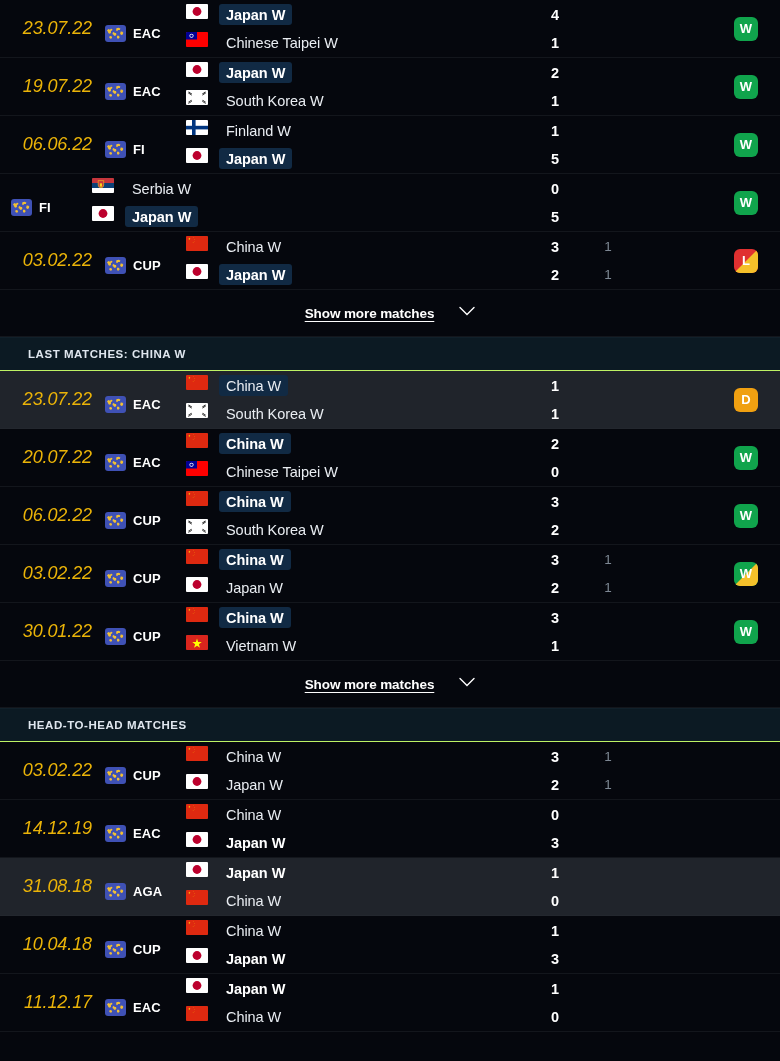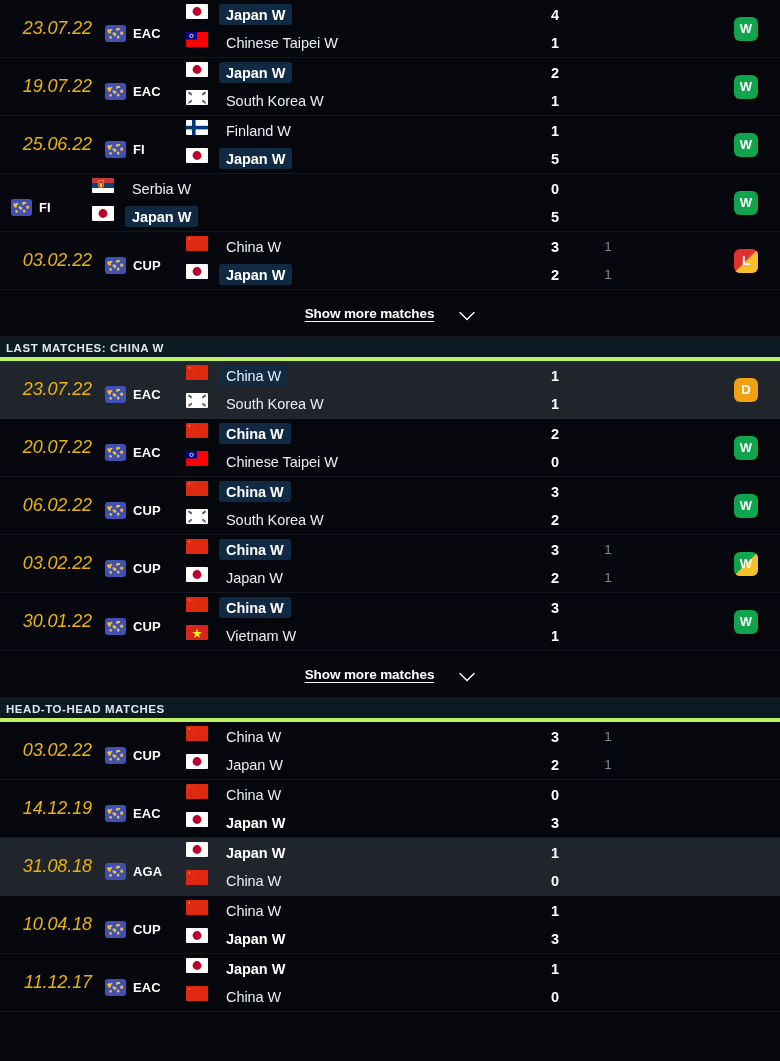--- a/index.html
+++ b/index.html
@@ -12,31 +12,31 @@
   .page {
     width: 780px;
     min-height: 1061px;
     background: #05070d;
     position: relative;
     overflow: hidden;
   }
 
   
   .section-header {
-    height: 24px;
+    height: 34px;
     background: #0c1a23;
     display: flex;
     align-items: center;
-    padding-left: 6px;
+    padding-left: 28px;
     color: #dfe6ee;
     font-size: 11.5px;
     font-weight: bold;
     letter-spacing: 0.55px;
     border-top: 1px solid #11202a;
-    border-bottom: 4px solid #bef264;
+    border-bottom: 1px solid #bef264;
   }
 
   
   .match-list { width: 100%; }
   .match-row {
     position: relative;
     display: flex;
     align-items: stretch;
     height: 58px;
     background: #05070d;
@@ -186,21 +186,21 @@
     height: 47px;
     display: flex;
     align-items: center;
     justify-content: center;
     background: #05070d;
     border-bottom: 1px solid #13161c;
     cursor: pointer;
   }
   .show-more {
     display: inline-flex;
-    align-items: flex-end;
+    align-items: flex-start;
     gap: 25px;
   }
   .show-more-text {
     color: #ffffff;
     font-size: 13.5px;
     font-weight: bold;
     text-decoration: underline;
     text-underline-offset: 3px;
     letter-spacing: -0.1px;
   }
@@ -326,21 +326,21 @@
             <span class="score-pen"></span>
           </div>
         </div>
         <div class="col-result">
           <span class="badge w">
             <span class="glyph">W</span>
           </span>
         </div>
       </div>
       <div class="match-row">
-        <div class="col-date">25.06.22</div>
+        <div class="col-date">06.06.22</div>
         <div class="col-comp">
           <span class="comp-icon">
             <svg width="19" height="15" viewBox="0 0 19 15">
               <g fill="#f2c033">
                 <path d="M1 4.2l1.6-1.1 1.4.6.9-.9 1.5.2-.3 1.5-1.2.6.2 1.4-1.1 1.3-1.5-.6-.6-1.5z"></path>
                 <path d="M6.8 6.5l1.1-.4.8 1 1.3-.2.4 1.6-.9 1.2-1.4.1-.8-1.3-.8-.5z"></path>
                 <path d="M10.4 2.3l2.1-.6 1.9.9-.6 1.3-1.6.2-1.2 1.1-.9-1z"></path>
                 <path d="M14.3 5.7l1.8-.3 1.2 1.3-.6 1.8-1.5.5-1.1-1.2.4-1.4z"></path>
                 <path d="M4.4 9.9l1.4.5.3 1.6-1.3.8-1.4-.7-.1-1.6z"></path>
                 <path d="M11.6 9.6l1.5.3.5 1.7-1.2 1.2-1.3-.6-.2-1.8z"></path>

